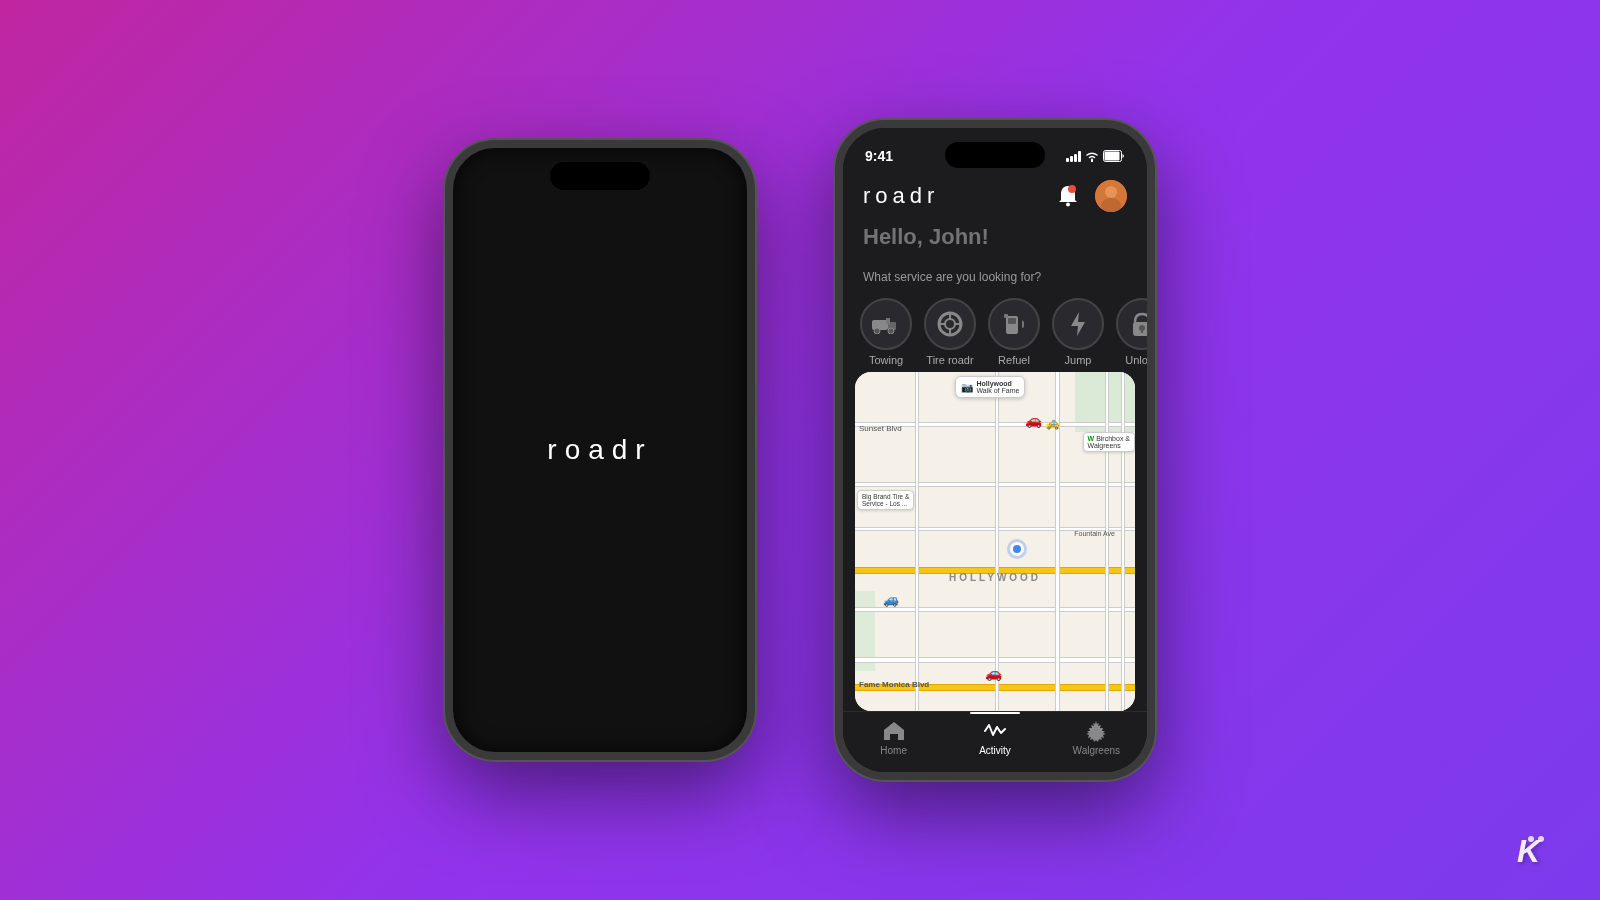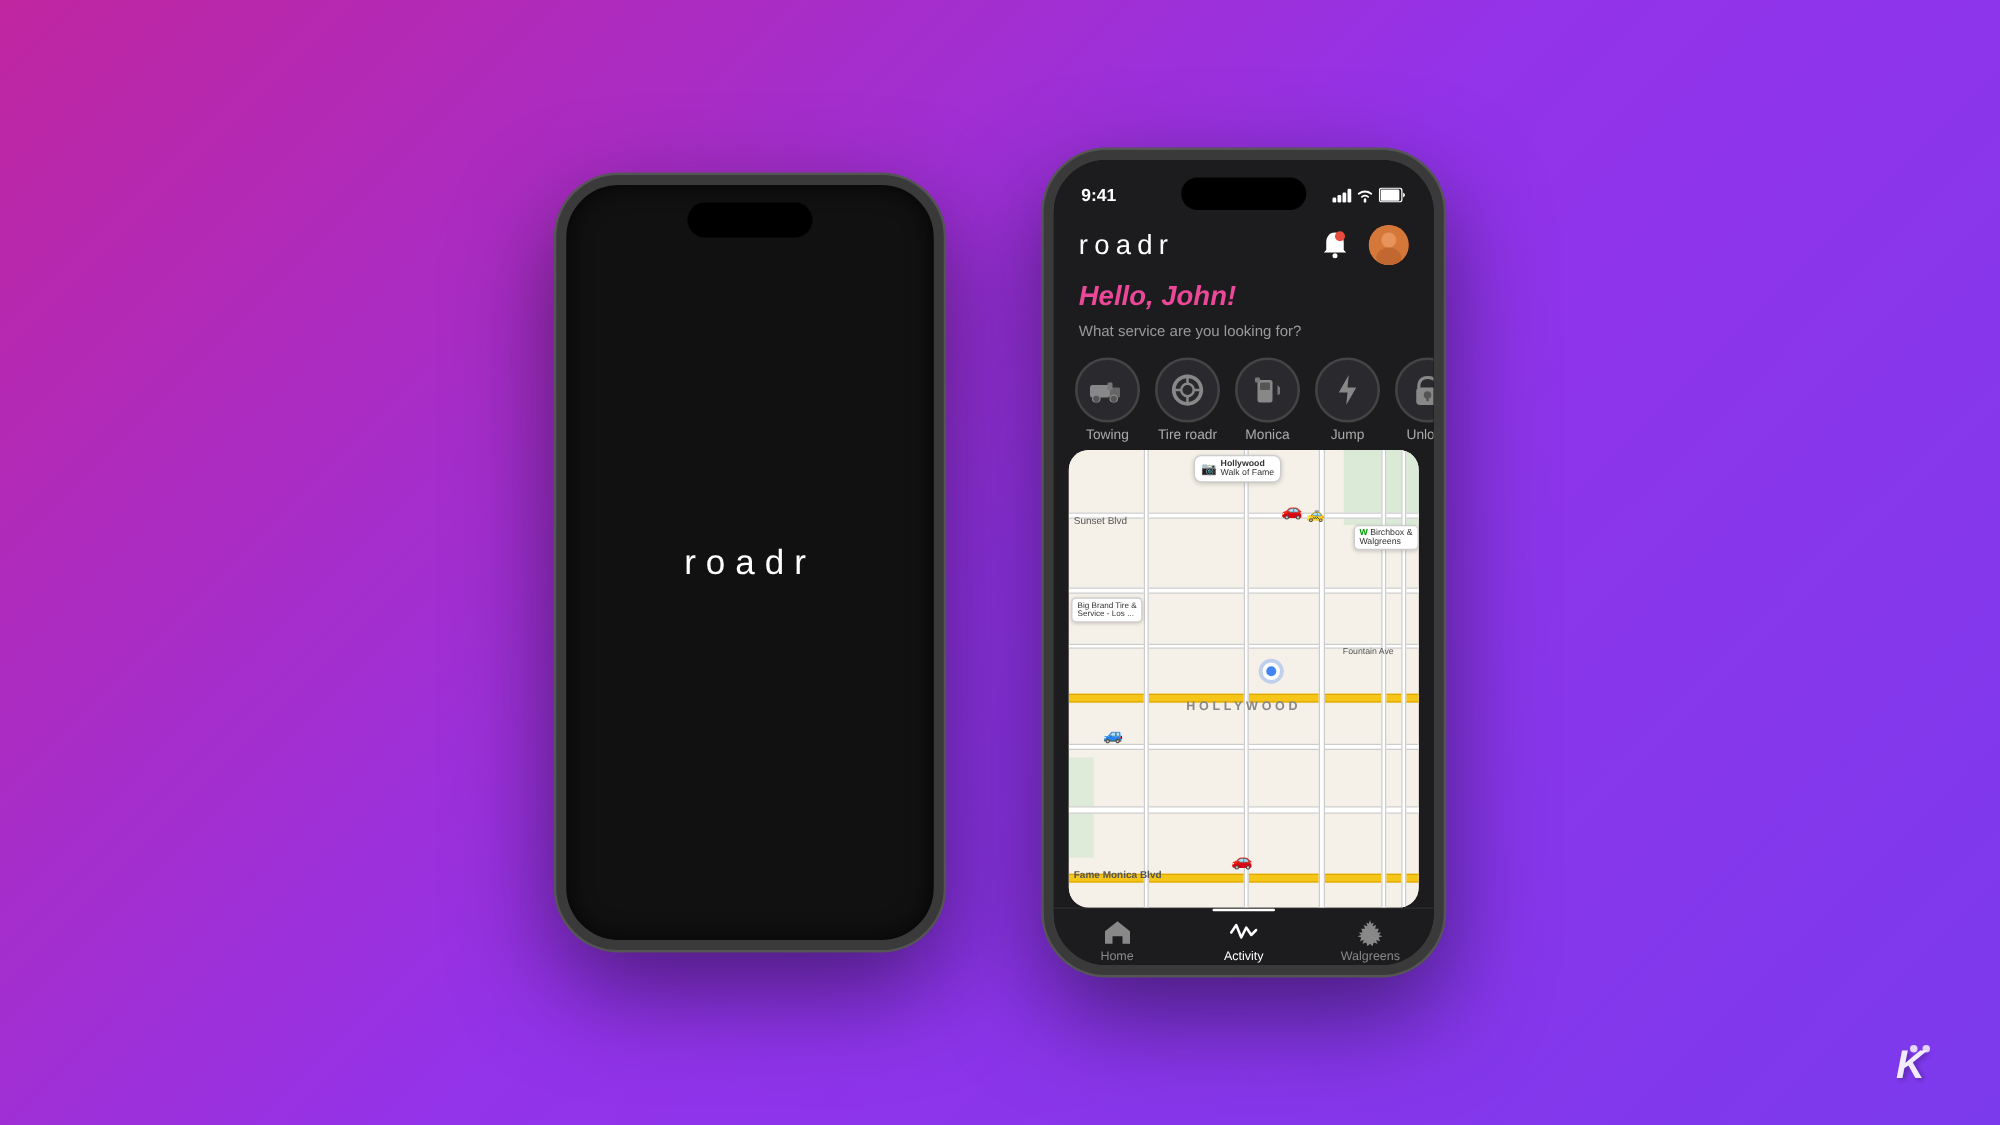--- a/index.html
+++ b/index.html
@@ -187,29 +187,28 @@
       display: flex;
       align-items: center;
       justify-content: center;
       font-size: 14px;
     }
 
     .greeting-section {
       padding: 6px 20px 8px;
     }
     .greeting-title {
-      color: #ec4899;
+      color: #737373;
       font-size: 22px;
       font-weight: 700;
-      font-style: italic;
     }
     .greeting-sub {
       color: #999;
       font-size: 12px;
-      margin-top: 8px;
+      margin-top: 20px;
     }
 
     .services-row {
       padding: 6px 16px;
       display: flex;
       align-items: center;
       gap: 10px;
       overflow-x: hidden;
     }
     .service-item {
@@ -259,21 +258,21 @@
       height: 14px;
       background: #4285f4;
       border-radius: 50%;
       border: 3px solid #fff;
       box-shadow: 0 0 0 3px rgba(66,133,244,0.3);
     }
 
     
     .bottom-nav {
       background: #1c1c1e;
-      padding: 8px 0 1px;
+      padding: 8px 0 16px;
       display: flex;
       align-items: center;
       justify-content: space-around;
       border-top: 1px solid #2c2c2e;
     }
     .nav-item {
       display: flex;
       flex-direction: column;
       align-items: center;
       gap: 3px;
@@ -408,21 +407,21 @@
         </div>
         <div class="service-item">
           <div class="service-icon-wrap">
             <svg width="24" height="28" viewBox="0 0 24 28">
               <rect x="4" y="6" width="12" height="18" rx="2" fill="#888"></rect>
               <rect x="6" y="8" width="8" height="6" rx="1" fill="#555"></rect>
               <rect x="2" y="4" width="4" height="4" rx="1" fill="#777"></rect>
               <path d="M16 10 L20 10 L20 18 Q22 18 22 16 L22 12 L20 10" fill="#777"></path>
             </svg>
           </div>
-          <span class="service-label">Monica</span>
+          <span class="service-label">Refuel</span>
         </div>
         <div class="service-item">
           <div class="service-icon-wrap">
             <svg width="26" height="28" viewBox="0 0 26 28">
               <polygon points="14,2 6,16 13,16 12,26 20,12 13,12" fill="#888"></polygon>
             </svg>
           </div>
           <span class="service-label">Jump</span>
         </div>
         <div class="service-item">

